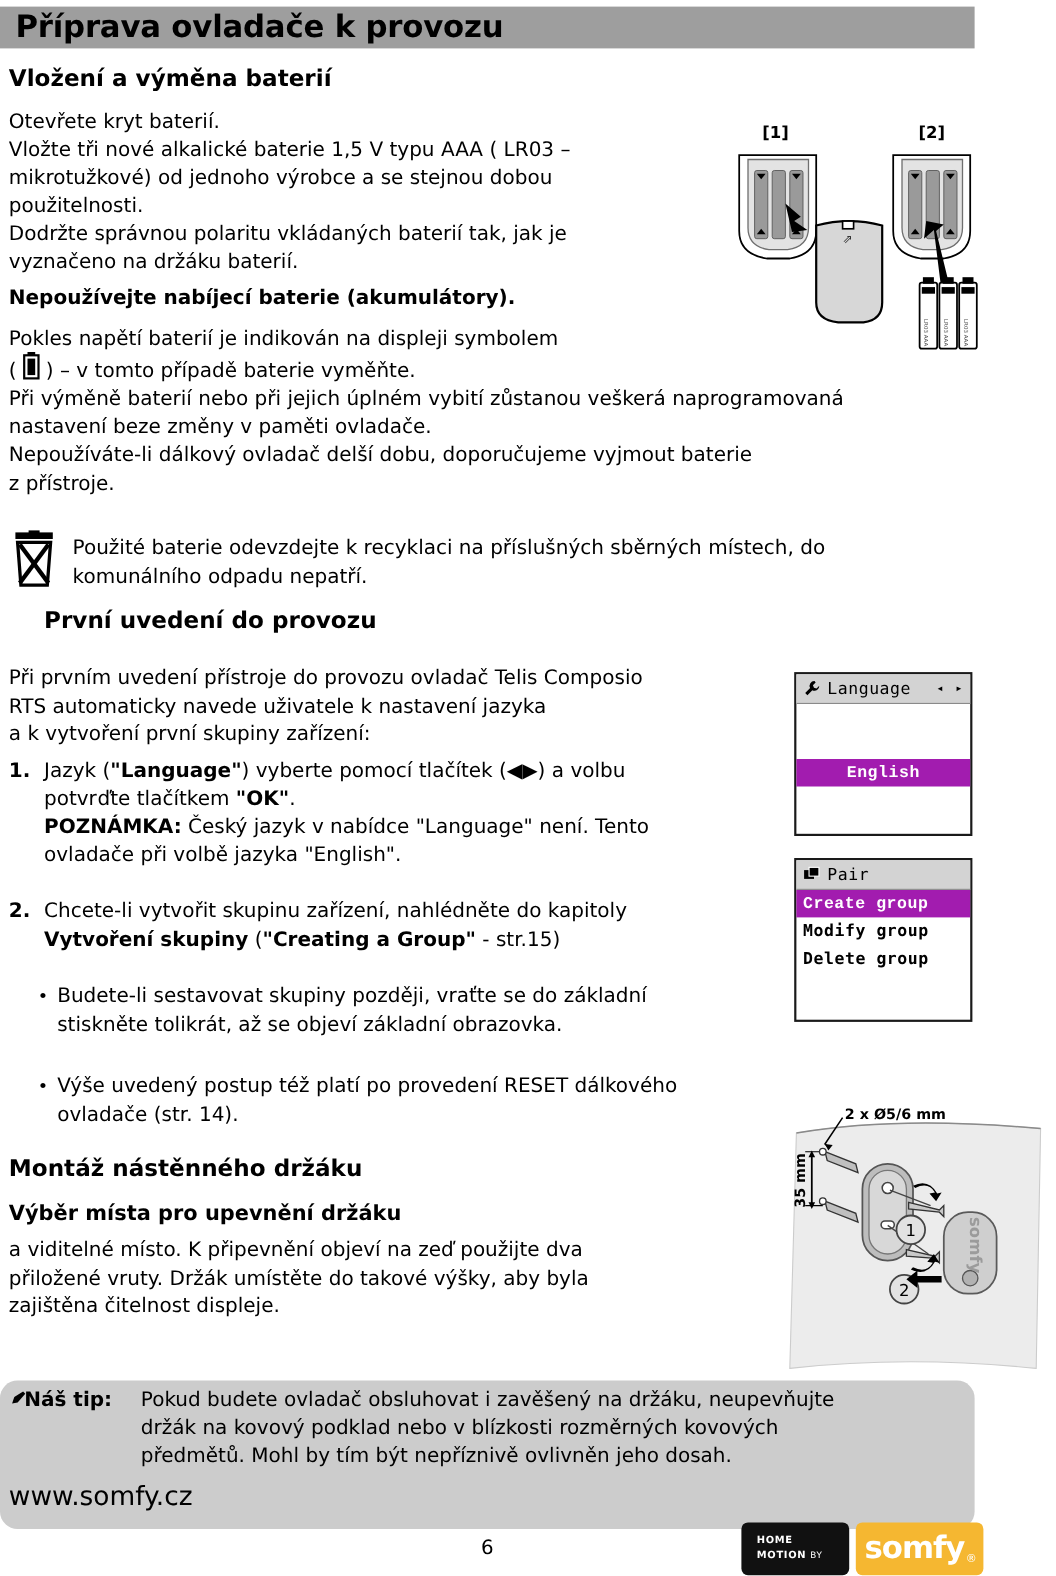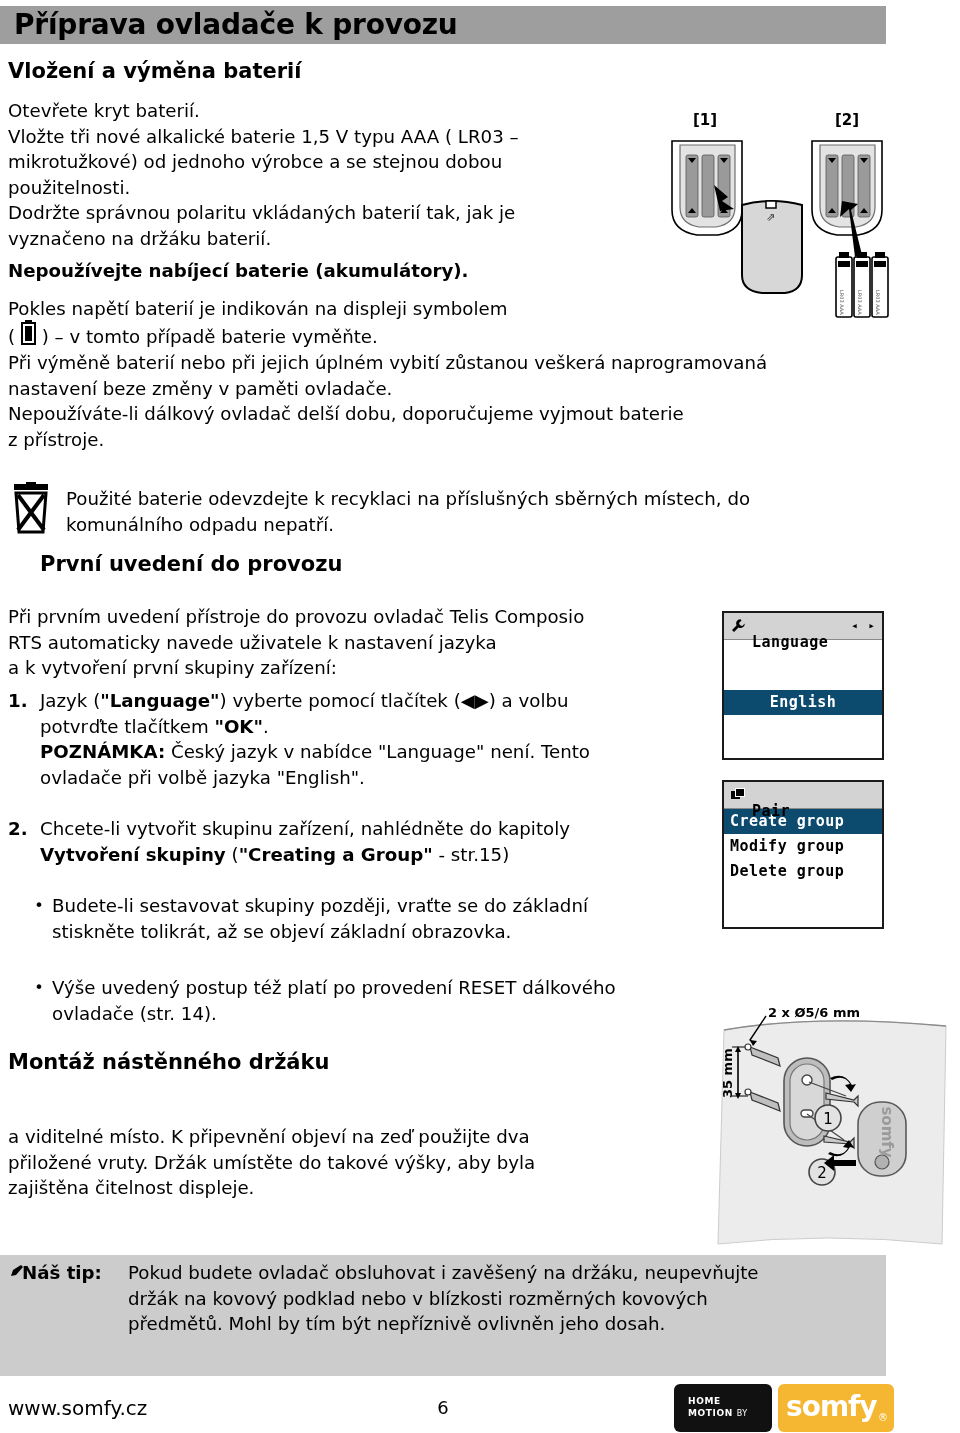--- a/index.html
+++ b/index.html
@@ -45,36 +45,37 @@
     position:absolute;left:0;top:0;font-weight:bold;width:28px;
   }
   .numitem .body{margin-left:32px;display:block;}
 
   .bullet{position:absolute;font-size:18.2px;line-height:25.6px;}
   .bullet .dot{position:absolute;left:0;top:0;width:22px;text-align:center;font-size:16px;}
   .bullet .body{margin-left:24px;display:block;}
 
   
   .tipbox{
-    position:absolute;left:0;top:1255px;width:886px;height:121px;
+    position:absolute;left:0;top:1255px;width:886px;height:135px;
     background:#cccccc;
+    border-radius:16px;
   }
   .tip-icon{position:absolute;left:9px;top:8px;width:16px;height:16px;}
   .tip-label{
     position:absolute;left:22px;top:5px;
     font-size:18.2px;font-weight:bold;line-height:25.6px;white-space:nowrap;
   }
   .tip-text{
     position:absolute;left:128px;top:5px;width:740px;
     font-size:18.2px;line-height:25.6px;
   }
 
   
   .footer-url{
-    position:absolute;left:8px;top:1396px;font-size:20px;line-height:24px;
+    position:absolute;left:8px;top:1348px;font-size:24px;line-height:24px;
   }
   .footer-page{
     position:absolute;left:0;top:1396px;width:886px;text-align:center;
     font-size:18px;line-height:24px;
   }
   .logo-wrap{position:absolute;left:674px;top:1384px;width:244px;height:48px;}
   .logo-black{
     position:absolute;left:0;top:0;width:98px;height:48px;background:#111111;
     border-radius:6px;
   }
@@ -102,35 +103,35 @@
   
   .lcd{
     position:absolute;border:2px solid #1a1a1a;background:#fff;
     font-family:"DejaVu Sans Mono","Liberation Mono",monospace;
   }
   .lcd-titlebar{
     position:relative;height:26px;background:#d3d3d3;
     border-bottom:1px solid #8a8a8a;
   }
   .lcd-titlebar .ttl{
-    position:absolute;left:28px;top:20px;font-size:15px;font-weight:bold;
+    position:absolute;left:28px;top:4px;font-size:15px;font-weight:normal;
     line-height:18px;letter-spacing:0.5px;
   }
   .lcd-titlebar .ic{
     position:absolute;left:6px;top:5px;width:16px;height:16px;
   }
   .lcd-titlebar .arrows{
     position:absolute;right:5px;top:6px;font-size:11px;line-height:13px;
     letter-spacing:2px;
   }
   .lcd-row{
     height:25px;font-size:15px;font-weight:bold;line-height:25px;
     letter-spacing:0.5px;padding-left:6px;
   }
-  .lcd-row.sel{background:#0c4a6e;color:#ffffff;}
+  .lcd-row.sel{background:#a21caf;color:#ffffff;font-family:Liberation Mono, monospace;}
   .lcd-row.center{text-align:center;padding-left:0;}
   .lcd-row.blank{color:transparent;}
 
   
   .ill{position:absolute;}
   .lbl{
     font-family:"DejaVu Sans","Liberation Sans",sans-serif;
     font-size:15px;font-weight:bold;
   }
 </style>
@@ -223,20 +224,21 @@
 
   <div class="bullet" style="left:28px;top:975px;width:700px;">
     <span class="dot">•</span>
     <span class="body">
       <span class="nowrapline" style="display:block;">Výše uvedený postup též platí po provedení RESET dálkového</span>
       <span class="nowrapline" style="display:block;">ovladače (str. 14).</span>
     </span>
   </div>
 
   <div class="h2" style="left:8px;top:1049px;">Montáž nástěnného držáku</div>
+  <div class="h3" style="left:8px;top:1091px;">Výběr místa pro upevnění držáku</div>
 
   <div class="para" style="left:8px;top:1124px;width:700px;">
     <div class="nowrapline">a viditelné místo. K připevnění objeví na zeď použijte dva</div>
     <div class="nowrapline">přiložené vruty. Držák umístěte do takové výšky, aby byla</div>
     <div class="nowrapline">zajištěna čitelnost displeje.</div>
   </div>
 
   <div class="tipbox">
     <span class="tip-icon">
       <svg width="16" height="16" viewBox="0 0 16 16">

